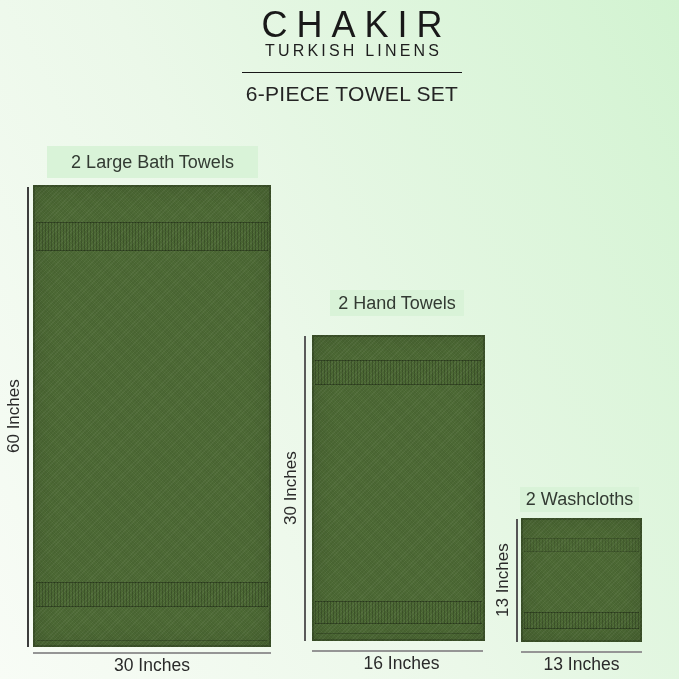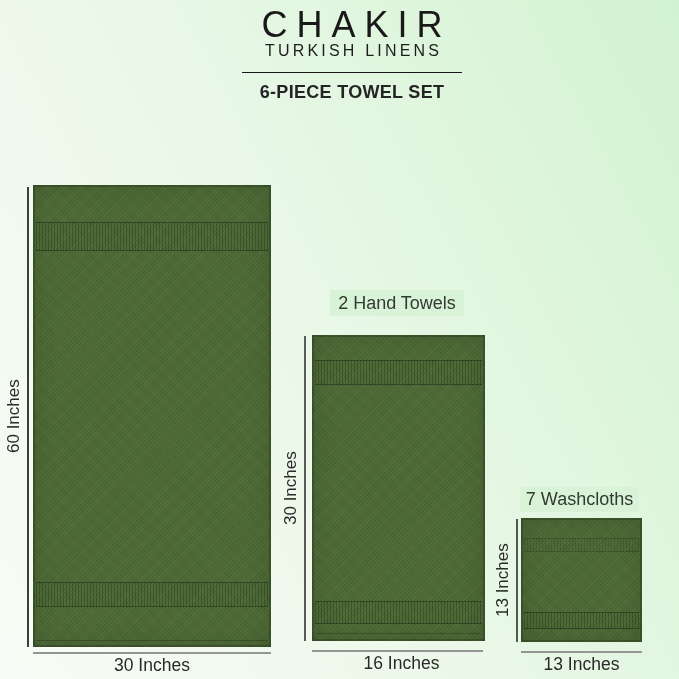--- a/index.html
+++ b/index.html
@@ -20,21 +20,21 @@
   .brand-name{
     font-size:36px;font-weight:400;letter-spacing:9px;margin-right:-9px;
     color:#191919;line-height:34px;white-space:nowrap;
   }
   .brand-subtitle{
     font-size:16px;letter-spacing:3.2px;margin-right:-3.2px;
     color:#1e1e1e;line-height:16px;margin-top:1px;white-space:nowrap;
   }
   .header-divider{margin:13px 0 0 0;border:none;border-top:1.5px solid #181818;width:220px;}
   .set-title{
-    margin-top:9px;font-size:18px;font-weight:bold;letter-spacing:.3px;
+    margin-top:9px;font-size:21px;font-weight:normal;letter-spacing:.3px;
     color:var(--text,#242424);white-space:nowrap;
   }
   
   .tag{
     position:absolute;background:var(--label-bg,#d9f3d8);
     color:#323a32;font-size:18px;
     display:flex;align-items:center;justify-content:center;white-space:nowrap;
   }
   
   .towel{
@@ -70,20 +70,21 @@
 
 <div class="stage">
 
   <div class="header">
     <div class="brand-name">CHAKIR</div>
     <div class="brand-subtitle">TURKISH LINENS</div>
     <hr class="header-divider">
     <div class="set-title">6-PIECE TOWEL SET</div>
   </div>
 
+  <div class="tag" style="left:47px;top:146px;width:211px;height:32px;">2 Large Bath Towels</div>
 
   <div class="towel" style="left:33px;top:185px;width:238px;height:462px;">
     <div class="band" style="top:37px;height:27px;"></div>
     <div class="band" style="top:397px;height:23px;"></div>
     <div class="hemline" style="top:455px;"></div>
   </div>
 
   <div class="vline" style="left:27px;top:187px;height:460px;background:#3d3d3d;"></div>
   <div class="vlabel" style="left:2px;top:185px;width:24px;height:462px;">60 Inches</div>
   <div class="hline" style="left:33px;top:652px;width:238px;"></div>
@@ -95,21 +96,21 @@
     <div class="band" style="top:25px;height:23px;"></div>
     <div class="band" style="top:266px;height:21px;"></div>
     <div class="hemline" style="top:298px;"></div>
   </div>
 
   <div class="vline" style="left:304px;top:336px;height:305px;background:#5a5a5a;"></div>
   <div class="vlabel" style="left:280px;top:335px;width:22px;height:306px;">30 Inches</div>
   <div class="hline" style="left:312px;top:650px;width:171px;"></div>
   <div class="hlabel" style="left:316px;top:653px;width:171px;">16 Inches</div>
 
-  <div class="tag" style="left:520px;top:487px;width:119px;height:25px;">7 Washcloths</div>
+  <div class="tag" style="left:520px;top:487px;width:119px;height:25px;">2 Washcloths</div>
 
   <div class="towel" style="left:521px;top:518px;width:121px;height:124px;">
     <div class="band subtle" style="top:20px;height:12px;"></div>
     <div class="band" style="top:94px;height:15px;"></div>
   </div>
 
   <div class="vline" style="left:516px;top:519px;height:123px;background:#555;"></div>
   <div class="vlabel" style="left:492px;top:518px;width:22px;height:124px;">13 Inches</div>
   <div class="hline" style="left:521px;top:651px;width:121px;"></div>
   <div class="hlabel" style="left:521px;top:654px;width:121px;">13 Inches</div>

